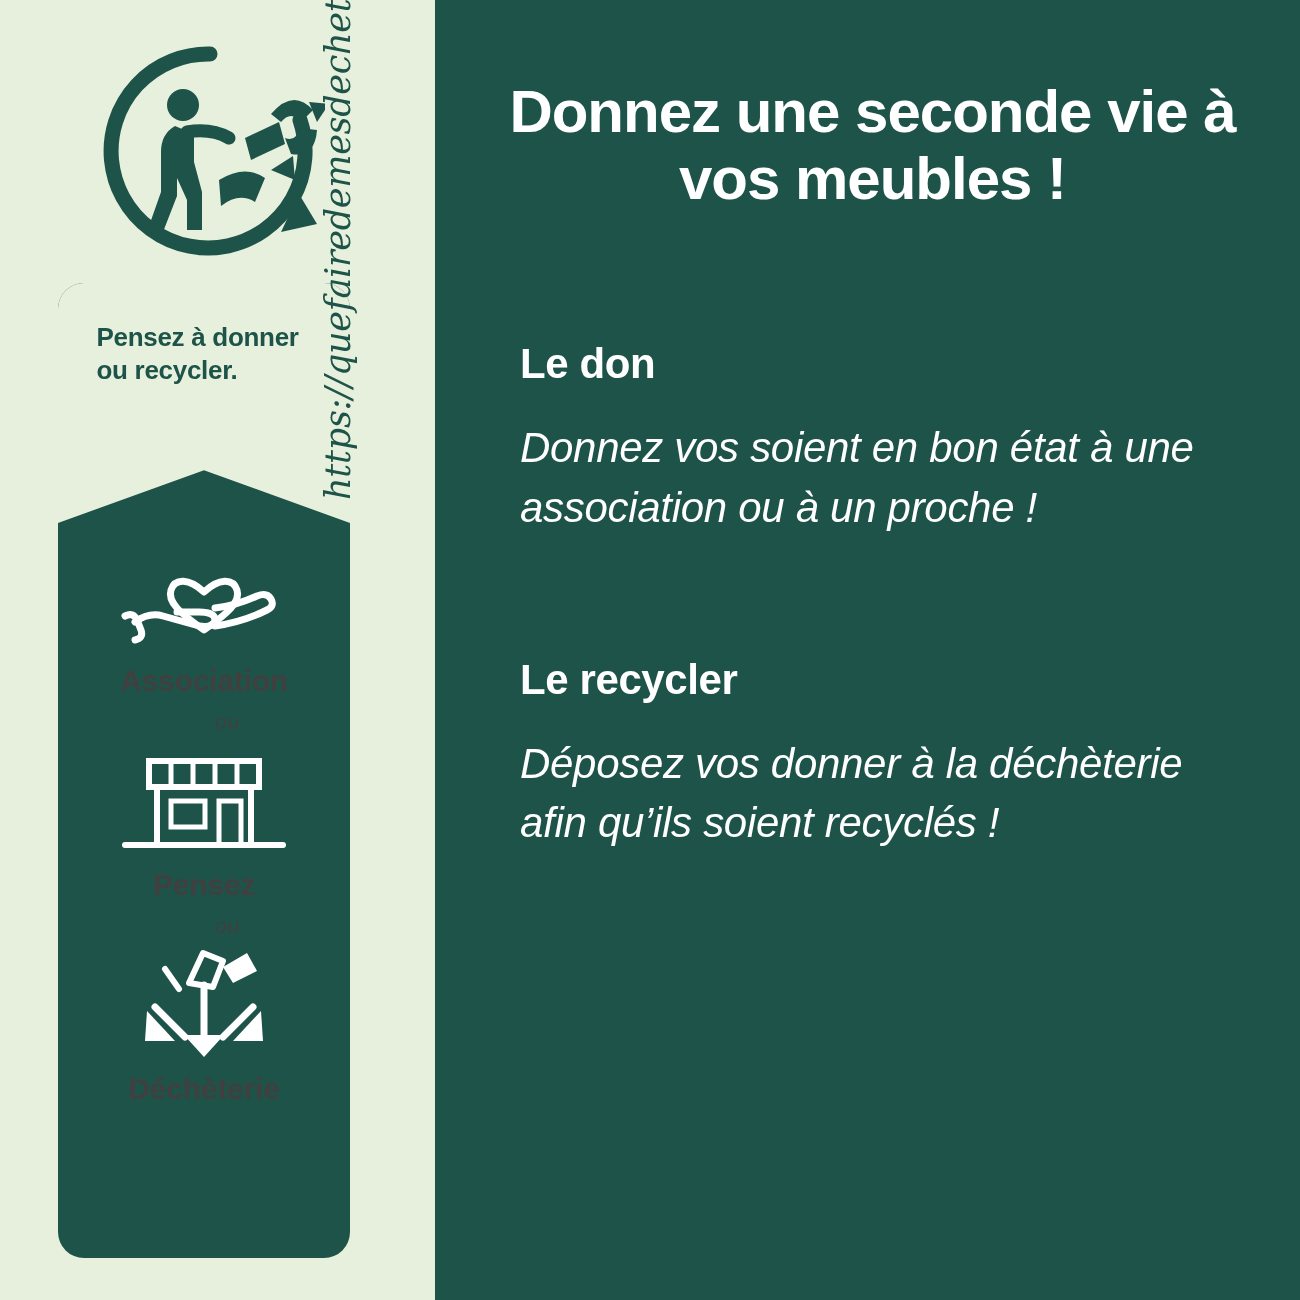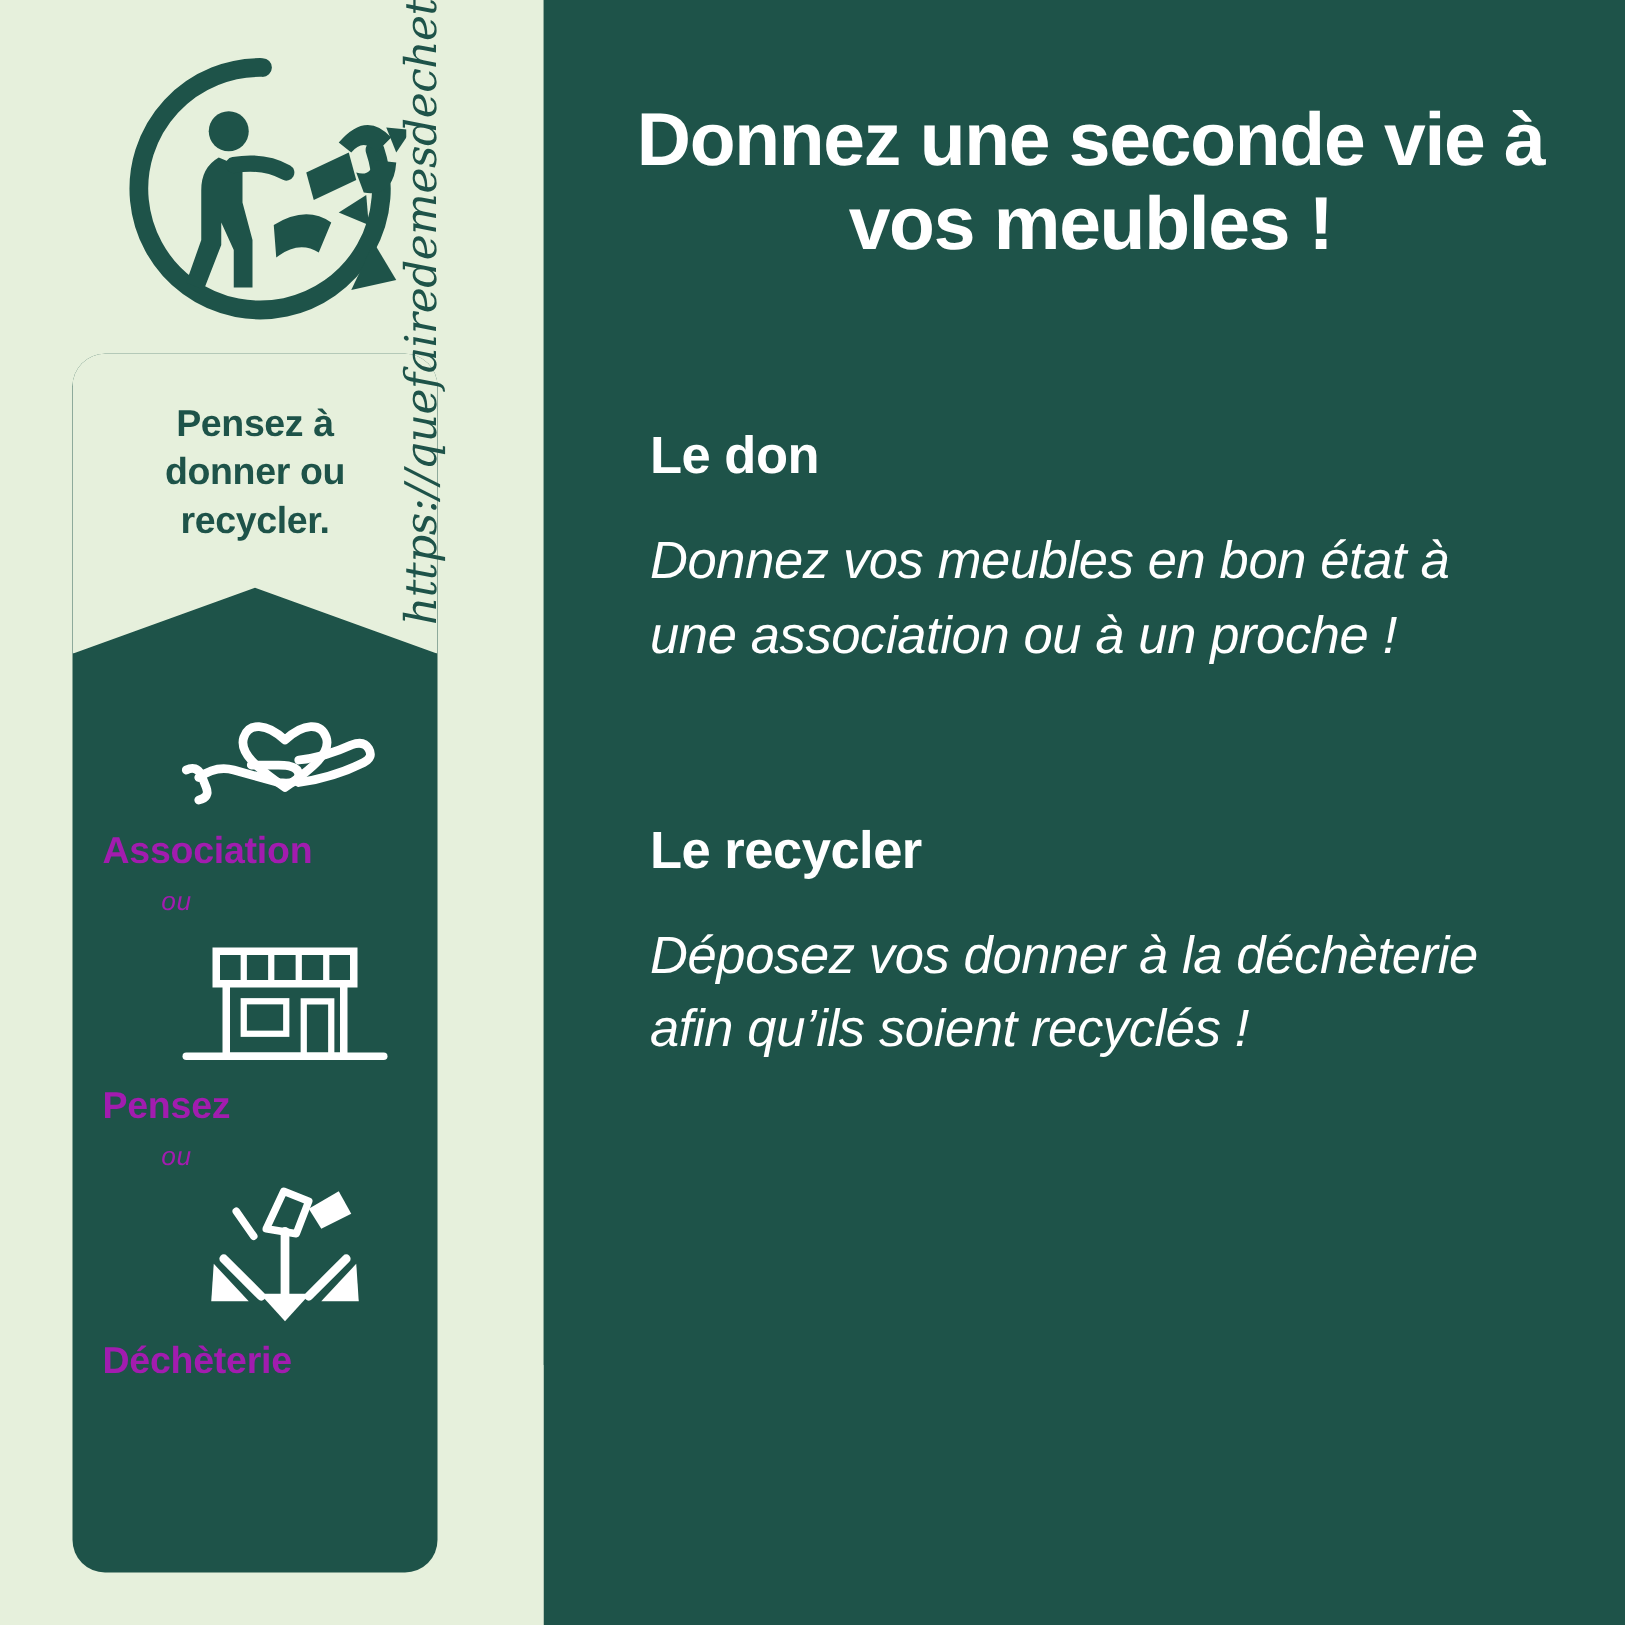--- a/index.html
+++ b/index.html
@@ -61,34 +61,33 @@
     border-radius: 26px 26px 0 0;
     clip-path: polygon(0 0, 100% 0, 100% 100%, 50% 78%, 0 100%);
     display: flex;
     align-items: flex-start;
     justify-content: center;
   }
   .banner-text {
     margin-top: 38px;
     color: #1e5349;
     font-weight: bold;
-    font-size: 30px;
+    font-size: 26px;
     line-height: 1.28;
-    text-align: center;
     width: 215px;
     letter-spacing: -0.3px;
   }
 
   .steps {
     position: absolute;
     left: 58px;
     top: 540px;
     width: 292px;
-    color: #a21caf;
-    margin-left: 24px;
+    color: #404040;
+    text-align: center;
   }
   .step {
     margin: 0;
     padding: 0;
   }
   .step-icon {
     height: 118px;
     display: flex;
     align-items: center;
     justify-content: center;
@@ -258,21 +257,21 @@
 
     <div class="url-vertical">https://quefairedemesdechets.fr</div>
   </div>
 
   <div class="right-panel">
     <div class="headline">Donnez une seconde vie à vos meubles !</div>
 
     <div class="sections">
       <div class="section">
         <div class="section-title">Le don</div>
-        <div class="section-body">Donnez vos meubles en bon état à une association ou à un proche !</div>
+        <div class="section-body">Donnez vos soient en bon état à une association ou à un proche !</div>
       </div>
 
       <div class="section">
         <div class="section-title">Le recycler</div>
         <div class="section-body">Déposez vos donner à la déchèterie afin qu’ils soient recyclés !</div>
       </div>
     </div>
   </div>
 
 </div>

